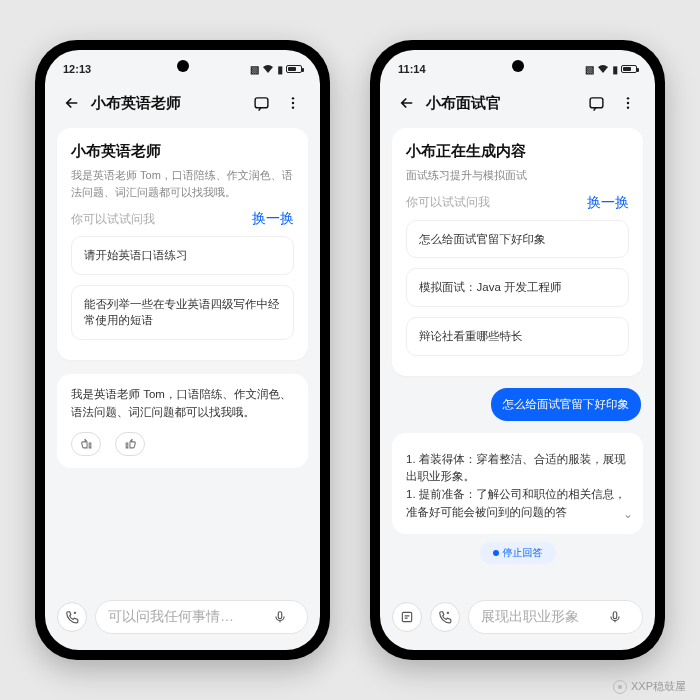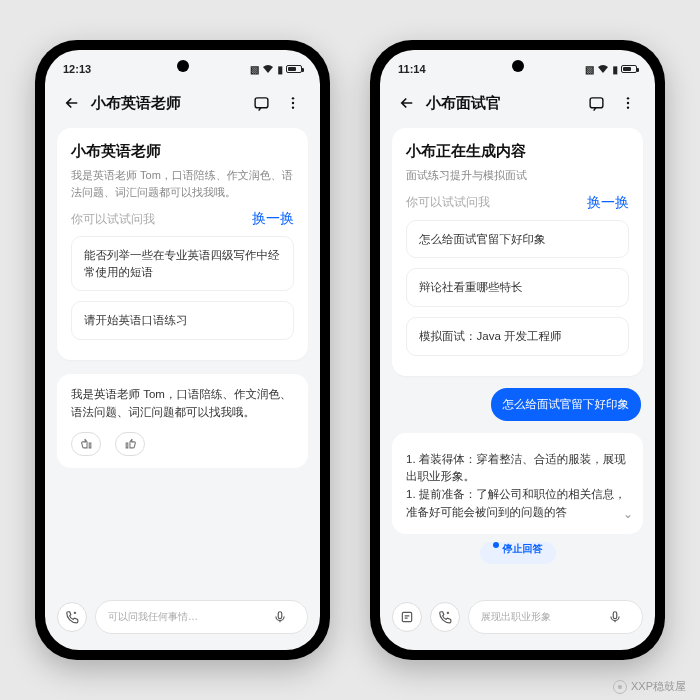--- a/index.html
+++ b/index.html
@@ -74,35 +74,35 @@
     padding: 9px 12px; border-radius: 16px; float: right; clear: both; margin: 12px 2px 6px;
   }
   .clearfix::after { content:""; display:table; clear:both; }
   .answer {
     background:#fff; border-radius:14px; padding: 12px 14px; margin-top: 6px;
     font-size: 11.5px; color:#333; line-height:1.55; position: relative;
   }
   .answer strong { font-weight:400; }
   .expand { position:absolute; right:10px; bottom:10px; font-size:12px; color:#999; }
   .stop-pill {
-    display:flex; align-items:flex-start; justify-content:center;
+    display:flex; align-items:center; justify-content:center;
     margin: 8px auto 0; width: 76px; height: 22px;
-    background:#e9f0ff; color:#0a63ff; font-size:10px; border-radius: 11px; gap:4px;font-weight:bold;
+    background:#e9f0ff; color:#0a63ff; font-size:10px; border-radius: 11px; gap:4px;
   }
   .stop-pill .dot { width:6px; height:6px; border-radius:50%; background:#0a63ff; }
   .inputbar {
     display:flex; align-items:center; gap:8px; padding: 8px 12px 16px;
   }
   .round-btn {
     width: 30px; height: 30px; border:1px solid #ddd; border-radius:50%;
     display:flex; align-items:center; justify-content:center; background:#fff; font-size:13px; color:#555;
   }
   .text-input {
     flex:1; height: 34px; background:#fff; border:1px solid #e3e3e3; border-radius: 18px;
-    display:flex; align-items:center; padding: 0 12px; font-size:10px; color:#aaa;
+    display:flex; align-items:center; padding: 0 12px; font-size:14px; color:#aaa;
   }
   .mic { width: 30px; display:flex; align-items:center; justify-content:center; color:#555; }
   .watermark {
     position: absolute; right: 14px; bottom: 6px; font-size: 11px; color:#999;
     display:flex; align-items:center; gap:4px;
   }
   .watermark .eye { width:14px; height:14px; border:1px solid #bbb; border-radius:50%; display:flex; align-items:center; justify-content:center; font-size:8px; }
   svg { display:block; }
 </style>
 </head>
@@ -151,22 +151,22 @@
     </div>
 
     <div class="content">
       <div class="card">
         <div class="card-title">小布英语老师</div>
         <div class="card-sub">我是英语老师 Tom，口语陪练、作文润色、语法问题、词汇问题都可以找我哦。</div>
         <div class="hint-row">
           <span class="hint">你可以试试问我</span>
           <span class="switch">换一换</span>
         </div>
+        <div class="chip">请开始英语口语练习</div>
         <div class="chip">能否列举一些在专业英语四级写作中经常使用的短语</div>
-        <div class="chip">请开始英语口语练习</div>
       </div>
 
       <div class="assistant-card">
         <span>我是英语老师 Tom，口语陪练、作文润色、语法问题、词汇问题都可以找我哦。</span>
         <div class="feedback">
           <div class="fb-btn">
             <svg width="13" height="13" viewBox="0 0 24 24" fill="none" stroke="#777" stroke-width="2">
                 <path d="M17 13V4h3v9h-3zM14 4H7a2 2 0 0 0-2 2l-2 7a2 2 0 0 0 2 2h5l-1 5 4-5V4z" transform="scale(1,-1) translate(0,-24)"></path>
               </svg>
           </div>
@@ -244,22 +244,22 @@
 
     <div class="content">
       <div class="card">
         <div class="card-title">小布正在生成内容</div>
         <div class="card-sub">面试练习提升与模拟面试</div>
         <div class="hint-row">
           <span class="hint">你可以试试问我</span>
           <span class="switch">换一换</span>
         </div>
         <div class="chip">怎么给面试官留下好印象</div>
+        <div class="chip">模拟面试：Java 开发工程师</div>
         <div class="chip">辩论社看重哪些特长</div>
-        <div class="chip">模拟面试：Java 开发工程师</div>
       </div>
 
       <div class="clearfix">
         <div class="user-bubble">怎么给面试官留下好印象</div>
       </div>
 
       <div class="answer">
         <div style="height:6px"></div>
         <div>
           <strong>1. 着装得体：</strong><span>穿着整洁、合适的服装，展现出职业形象。</span>

